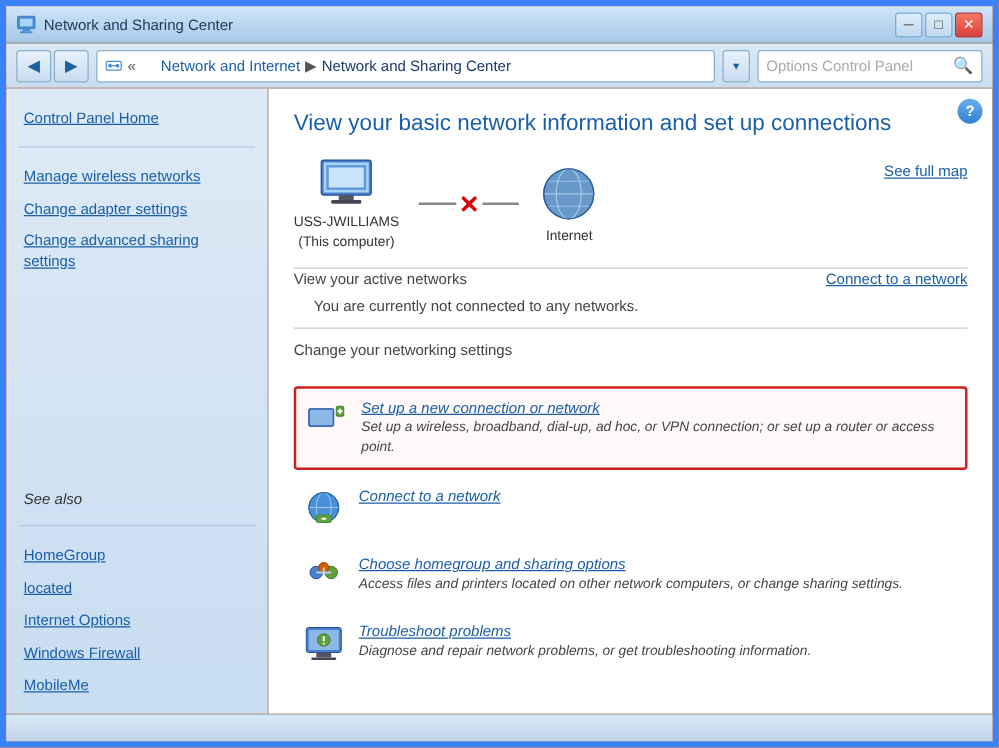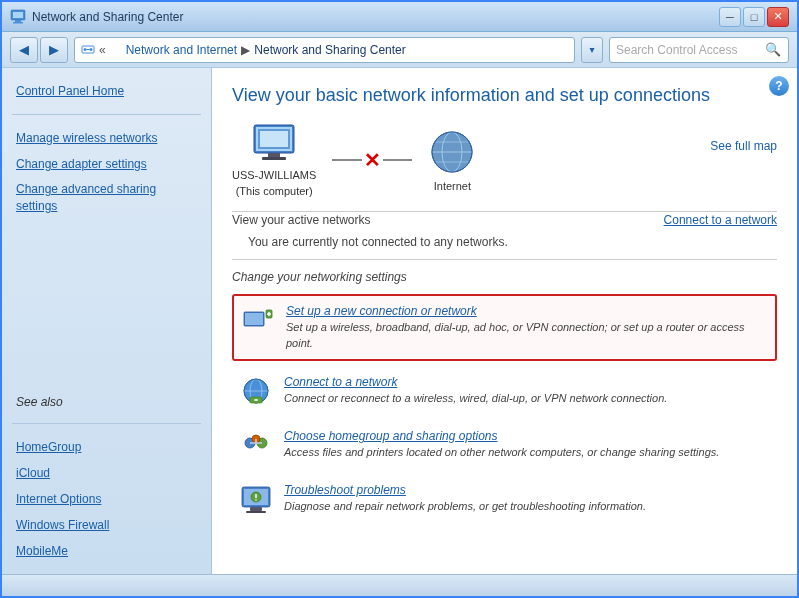--- a/index.html
+++ b/index.html
@@ -10,21 +10,21 @@
       font-size: 12px;
       background: #1e4d87;
       overflow: hidden;
     }
 
     
     .window {
       width: 799px;
       height: 598px;
       background: #f97316;
-      border: 2px solid #3b82f6;
+      border: 5px solid #3b82f6;
       display: flex;
       flex-direction: column;
     }
 
     .title-bar {
       background: linear-gradient(to bottom, #cfe4f8 0%, #a8c8e8 100%);
       height: 30px;
       display: flex;
       align-items: center;
       padding: 0 8px;
@@ -275,22 +275,23 @@
     .internet-icon {
       display: flex;
       flex-direction: column;
       align-items: center;
       gap: 4px;
     }
 
     .see-full-map {
       position: absolute;
       right: 0;
-      top: 16px;
+      top: 4px;
       color: #1a5fa8;
+      text-decoration: underline;
       cursor: pointer;
       font-size: 12px;
     }
 
     
     .section-row {
       display: flex;
       align-items: center;
       justify-content: space-between;
       border-top: 1px solid #ccc;
@@ -318,22 +319,21 @@
 
     
     .change-settings-section {
       border-top: 1px solid #ccc;
       padding-top: 10px;
     }
 
     .change-settings-title {
       font-size: 12px;
       color: #444;
-      margin-bottom: 10px;
-      font-style: italic;
+      margin-bottom: 22px;
     }
 
     .settings-item {
       display: flex;
       gap: 12px;
       padding: 8px;
       margin-bottom: 6px;
       border-radius: 3px;
     }
 
@@ -443,40 +443,40 @@
         <circle cx="10" cy="6.5" r="1.5" fill="#4a90d9"></circle>
         <line x1="4" y1="6.5" x2="10" y2="6.5" stroke="#4a90d9" stroke-width="1"></line>
       </svg>
       <span class="breadcrumb-sep">«</span>
       <span class="breadcrumb-link">Network and Internet</span>
       <span class="breadcrumb-sep">▶</span>
       <span class="breadcrumb-text">Network and Sharing Center</span>
     </div>
     <button class="address-arrow">▾</button>
     <div class="search-box">
-      <span style="color:#aaa; font-size:12px;">Search Control Access</span>
+      <span style="color:#aaa; font-size:12px;">Options Control Panel</span>
       <span class="search-icon-area">🔍</span>
     </div>
   </div>
 
   <div class="main-area">
 
     <div class="sidebar">
       <a class="sidebar-link">Control Panel Home</a>
       <hr class="sidebar-divider">
       <a class="sidebar-link">Manage wireless networks</a>
       <a class="sidebar-link">Change adapter settings</a>
       <a class="sidebar-link" style="line-height:1.4">Change advanced sharing settings</a>
 
       <div style="flex:1"></div>
 
       <div class="sidebar-section-title">See also</div>
       <hr class="sidebar-divider">
       <a class="sidebar-link">HomeGroup</a>
-      <a class="sidebar-link">iCloud</a>
+      <a class="sidebar-link">located</a>
       <a class="sidebar-link">Internet Options</a>
       <a class="sidebar-link">Windows Firewall</a>
       <a class="sidebar-link">MobileMe</a>
     </div>
 
     <div class="content">
 
       <div class="help-icon">?</div>
 
       <h1 class="page-title">View your basic network information and set up connections</h1>
@@ -546,21 +546,20 @@
             <circle cx="16" cy="16" r="12" fill="#4a90d9" stroke="#2060a0" stroke-width="0.8"></circle>
             <ellipse cx="16" cy="16" rx="6" ry="12" fill="none" stroke="#a0c8f0" stroke-width="0.8"></ellipse>
             <line x1="4" y1="16" x2="28" y2="16" stroke="#a0c8f0" stroke-width="0.8"></line>
             <circle cx="16" cy="16" r="12" fill="none" stroke="#2060a0" stroke-width="0.8"></circle>
             <rect x="10" y="22" width="12" height="6" rx="1" fill="#60a040" stroke="#408020" stroke-width="0.6"></rect>
             <line x1="16" y1="24" x2="16" y2="26" stroke="white" stroke-width="1.2"></line>
             <line x1="14" y1="25" x2="18" y2="25" stroke="white" stroke-width="1.2"></line>
           </svg>
           <div class="settings-item-content">
             <a class="settings-item-title">Connect to a network</a>
-            <div class="settings-item-desc">Connect or reconnect to a wireless, wired, dial-up, or VPN network connection.</div>
           </div>
         </div>
 
         <div class="settings-item">
           <svg class="small-icon" viewBox="0 0 32 32">
             <circle cx="10" cy="14" r="5" fill="#4a80c8" stroke="#2050a0" stroke-width="0.8"></circle>
             <circle cx="22" cy="14" r="5" fill="#60a040" stroke="#408020" stroke-width="0.8"></circle>
             <circle cx="16" cy="10" r="4" fill="#d06000" stroke="#a04000" stroke-width="0.8"></circle>
             <line x1="10" y1="14" x2="22" y2="14" stroke="#c0d0e8" stroke-width="1.5"></line>
             <line x1="16" y1="10" x2="16" y2="14" stroke="#c0d0e8" stroke-width="1.5"></line>

